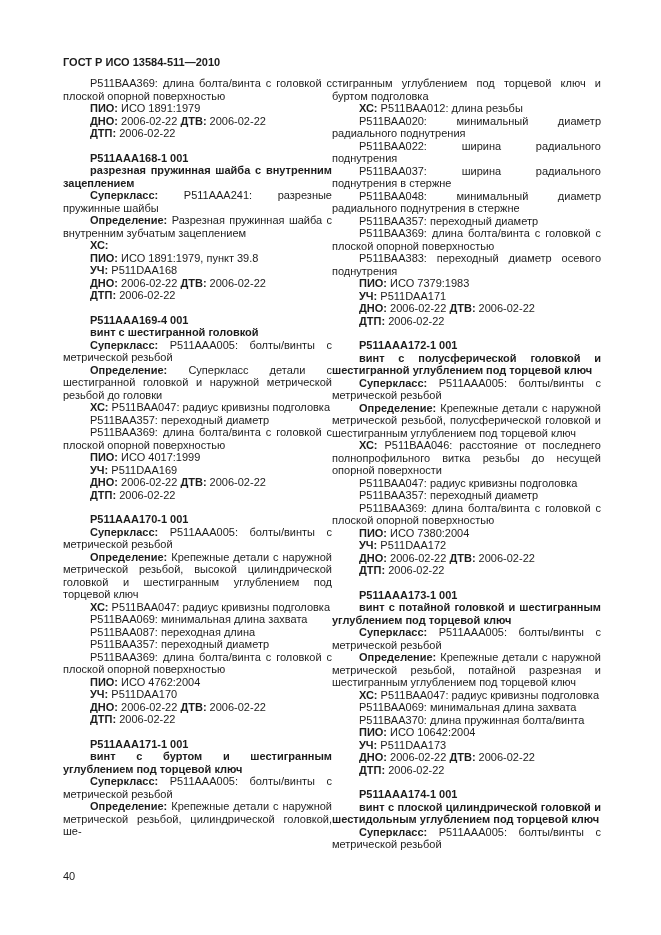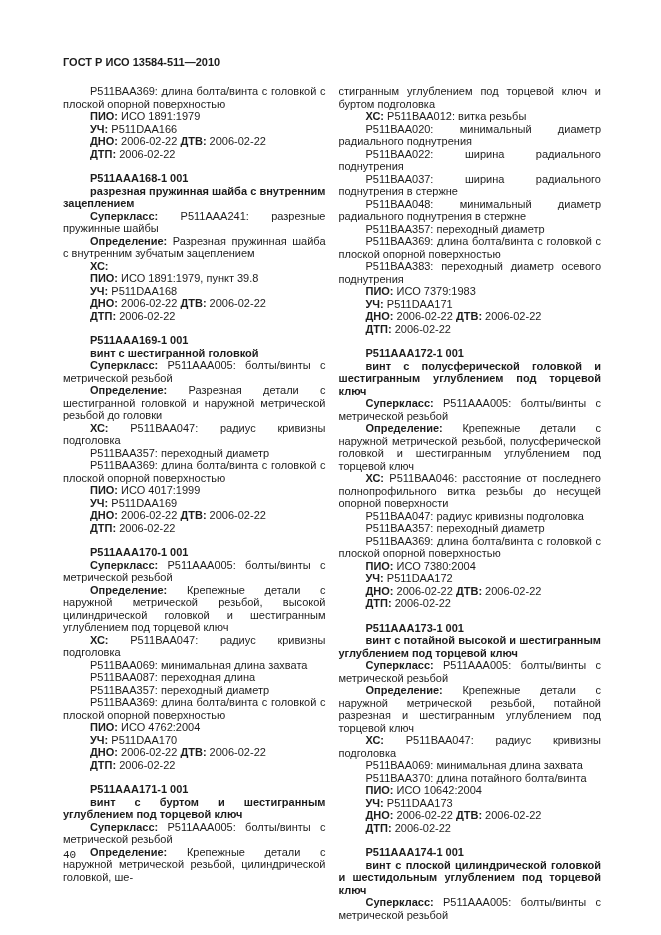--- a/index.html
+++ b/index.html
@@ -17,70 +17,67 @@
   }
   .header {
     position: absolute;
     top: 56px;
     left: 63px;
     font-weight: bold;
     font-size: 11px;
   }
   .columns {
     position: absolute;
-    top: 85px;
+    top: 77px;
     left: 63px;
     width: 538px;
     display: flex;
-    gap: 13px;
   }
   .col {
     flex: 1;
     min-width: 0;
     text-align: justify;
   }
   .col p { text-indent: 27px; }
   .col p.noindent { text-indent: 0; }
   .col p.id { font-weight: bold; margin-top: 12px; }
   .col p.title { font-weight: bold; }
   .b { font-weight: bold; }
   .page-number {
     position: absolute;
     left: 63px;
-    top: 849px;
+    top: 870px;
     font-size: 11px;
-    font-family: Liberation Mono, monospace;
   }
 </style>
 </head>
 <body>
 
 <div class="page">
   <div class="header">ГОСТ Р ИСО 13584-511—2010</div>
 
   <div class="columns">
     <div class="col">
         <p class="p"><span>Р511ВАА369: длина болта/винта с головкой с плоской опорной поверхностью</span></p>
         <p class="p"><span class="b">ПИО: </span><span>ИСО 1891:1979</span></p>
-        <p class="p"><span class="b">УЧ: </span><span>P511DAA166</span></p>
         <p class="p"><span class="b">ДНО: </span><span>2006-02-22 </span><span class="b">ДТВ: </span><span>2006-02-22</span></p>
         <p class="p"><span class="b">ДТП: </span><span>2006-02-22</span></p>
         <p class="id"><span>Р511ААА168-1 001</span></p>
         <p class="title"><span>разрезная пружинная шайба с внутренним зацеплением</span></p>
         <p class="p"><span class="b">Суперкласс: </span><span>Р511ААА241: разрезные пружинные шайбы</span></p>
         <p class="p"><span class="b">Определение: </span><span>Разрезная пружинная шайба с внутренним зубчатым зацеплением</span></p>
         <p class="p"><span class="b">ХС:</span></p>
         <p class="p"><span class="b">ПИО: </span><span>ИСО 1891:1979, пункт 39.8</span></p>
         <p class="p"><span class="b">УЧ: </span><span>P511DAA168</span></p>
         <p class="p"><span class="b">ДНО: </span><span>2006-02-22 </span><span class="b">ДТВ: </span><span>2006-02-22</span></p>
         <p class="p"><span class="b">ДТП: </span><span>2006-02-22</span></p>
-        <p class="id"><span>Р511ААА169-1 001</span></p>
+        <p class="id"><span>Р511ААА169-4 001</span></p>
         <p class="title"><span>винт с шестигранной головкой</span></p>
         <p class="p"><span class="b">Суперкласс: </span><span>Р511ААА005: болты/винты с метрической резьбой</span></p>
-        <p class="p"><span class="b">Определение: </span><span>Разрезная детали с шестигранной головкой и наружной метрической резьбой до головки</span></p>
+        <p class="p"><span class="b">Определение: </span><span>Суперкласс детали с шестигранной головкой и наружной метрической резьбой до головки</span></p>
         <p class="p"><span class="b">ХС: </span><span>Р511ВАА047: радиус кривизны подголовка</span></p>
         <p class="p"><span>Р511ВАА357: переходный диаметр</span></p>
         <p class="p"><span>Р511ВАА369: длина болта/винта с головкой с плоской опорной поверхностью</span></p>
         <p class="p"><span class="b">ПИО: </span><span>ИСО 4017:1999</span></p>
         <p class="p"><span class="b">УЧ: </span><span>P511DAA169</span></p>
         <p class="p"><span class="b">ДНО: </span><span>2006-02-22 </span><span class="b">ДТВ: </span><span>2006-02-22</span></p>
         <p class="p"><span class="b">ДТП: </span><span>2006-02-22</span></p>
         <p class="id"><span>Р511ААА170-1 001</span></p>
         <p class="p"><span class="b">Суперкласс: </span><span>Р511ААА005: болты/винты с метрической резьбой</span></p>
         <p class="p"><span class="b">Определение: </span><span>Крепежные детали с наружной метрической резьбой, высокой цилиндрической головкой и шестигранным углублением под торцевой ключ</span></p>
@@ -93,51 +90,51 @@
         <p class="p"><span class="b">УЧ: </span><span>P511DAA170</span></p>
         <p class="p"><span class="b">ДНО: </span><span>2006-02-22 </span><span class="b">ДТВ: </span><span>2006-02-22</span></p>
         <p class="p"><span class="b">ДТП: </span><span>2006-02-22</span></p>
         <p class="id"><span>Р511ААА171-1 001</span></p>
         <p class="title"><span>винт с буртом и шестигранным углублением под торцевой ключ</span></p>
         <p class="p"><span class="b">Суперкласс: </span><span>Р511ААА005: болты/винты с метрической резьбой</span></p>
         <p class="p"><span class="b">Определение: </span><span>Крепежные детали с наружной метрической резьбой, цилиндрической головкой, ше-</span></p>
       </div>
     <div class="col">
         <p class="p noindent"><span>стигранным углублением под торцевой ключ и буртом подголовка</span></p>
-        <p class="p"><span class="b">ХС: </span><span>Р511ВАА012: витка резьбы</span></p>
+        <p class="p"><span class="b">ХС: </span><span>Р511ВАА012: длина резьбы</span></p>
         <p class="p"><span>Р511ВАА020: минимальный диаметр радиального поднутрения</span></p>
         <p class="p"><span>Р511ВАА022: ширина радиального поднутрения</span></p>
         <p class="p"><span>Р511ВАА037: ширина радиального поднутрения в стержне</span></p>
         <p class="p"><span>Р511ВАА048: минимальный диаметр радиального поднутрения в стержне</span></p>
         <p class="p"><span>Р511ВАА357: переходный диаметр</span></p>
         <p class="p"><span>Р511ВАА369: длина болта/винта с головкой с плоской опорной поверхностью</span></p>
         <p class="p"><span>Р511ВАА383: переходный диаметр осевого поднутрения</span></p>
         <p class="p"><span class="b">ПИО: </span><span>ИСО 7379:1983</span></p>
         <p class="p"><span class="b">УЧ: </span><span>P511DAA171</span></p>
         <p class="p"><span class="b">ДНО: </span><span>2006-02-22 </span><span class="b">ДТВ: </span><span>2006-02-22</span></p>
         <p class="p"><span class="b">ДТП: </span><span>2006-02-22</span></p>
         <p class="id"><span>Р511ААА172-1 001</span></p>
-        <p class="title"><span>винт с полусферической головкой и шестигранным углублением под торцевой ключ</span></p>
+        <p class="title"><span>винт с полусферической головкой и шестигранной углублением под торцевой ключ</span></p>
         <p class="p"><span class="b">Суперкласс: </span><span>Р511ААА005: болты/винты с метрической резьбой</span></p>
         <p class="p"><span class="b">Определение: </span><span>Крепежные детали с наружной метрической резьбой, полусферической головкой и шестигранным углублением под торцевой ключ</span></p>
         <p class="p"><span class="b">ХС: </span><span>Р511ВАА046: расстояние от последнего полнопрофильного витка резьбы до несущей опорной поверхности</span></p>
         <p class="p"><span>Р511ВАА047: радиус кривизны подголовка</span></p>
         <p class="p"><span>Р511ВАА357: переходный диаметр</span></p>
         <p class="p"><span>Р511ВАА369: длина болта/винта с головкой с плоской опорной поверхностью</span></p>
         <p class="p"><span class="b">ПИО: </span><span>ИСО 7380:2004</span></p>
         <p class="p"><span class="b">УЧ: </span><span>P511DAA172</span></p>
         <p class="p"><span class="b">ДНО: </span><span>2006-02-22 </span><span class="b">ДТВ: </span><span>2006-02-22</span></p>
         <p class="p"><span class="b">ДТП: </span><span>2006-02-22</span></p>
         <p class="id"><span>Р511ААА173-1 001</span></p>
-        <p class="title"><span>винт с потайной высокой и шестигранным углублением под торцевой ключ</span></p>
+        <p class="title"><span>винт с потайной головкой и шестигранным углублением под торцевой ключ</span></p>
         <p class="p"><span class="b">Суперкласс: </span><span>Р511ААА005: болты/винты с метрической резьбой</span></p>
         <p class="p"><span class="b">Определение: </span><span>Крепежные детали с наружной метрической резьбой, потайной разрезная и шестигранным углублением под торцевой ключ</span></p>
         <p class="p"><span class="b">ХС: </span><span>Р511ВАА047: радиус кривизны подголовка</span></p>
         <p class="p"><span>Р511ВАА069: минимальная длина захвата</span></p>
-        <p class="p"><span>Р511ВАА370: длина потайного болта/винта</span></p>
+        <p class="p"><span>Р511ВАА370: длина пружинная болта/винта</span></p>
         <p class="p"><span class="b">ПИО: </span><span>ИСО 10642:2004</span></p>
         <p class="p"><span class="b">УЧ: </span><span>P511DAA173</span></p>
         <p class="p"><span class="b">ДНО: </span><span>2006-02-22 </span><span class="b">ДТВ: </span><span>2006-02-22</span></p>
         <p class="p"><span class="b">ДТП: </span><span>2006-02-22</span></p>
         <p class="id"><span>Р511ААА174-1 001</span></p>
         <p class="title"><span>винт с плоской цилиндрической головкой и шестидольным углублением под торцевой ключ</span></p>
         <p class="p"><span class="b">Суперкласс: </span><span>Р511ААА005: болты/винты с метрической резьбой</span></p>
       </div>
   </div>
 

